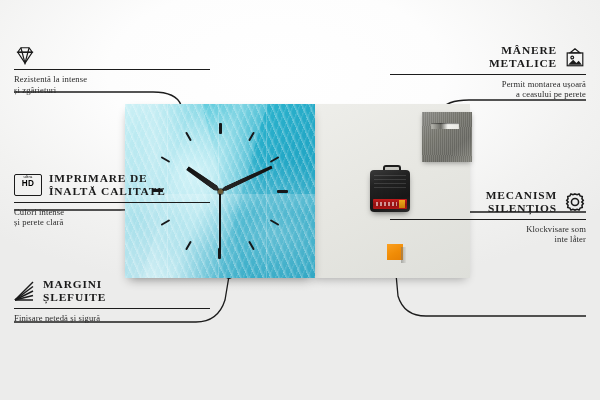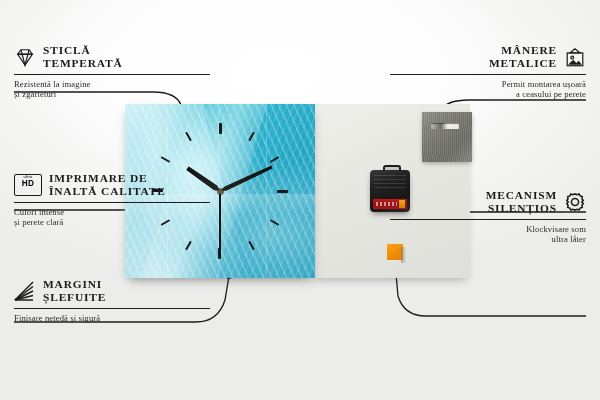--- a/index.html
+++ b/index.html
@@ -209,24 +209,23 @@
   <div class="callout c-tl">
     <div class="head">
       <span class="ico">
         <svg viewBox="0 0 24 22" width="22" height="20" fill="none" stroke="#1b1b1b" stroke-width="1.3">
           <path d="M4 8 L12 20 L20 8 Z"></path>
             <path d="M4 8 L7.5 3 H16.5 L20 8 Z"></path>
           <path d="M7.5 3 L12 20 L16.5 3"></path>
             <path d="M4 8 H20"></path>
         </svg>
       </span>
-      <span class="ttl"><span>STICLĂ</span><br><span>TEMPERATĂ</span></span>
-    </div>
-    <div class="rule"></div>
-    <div class="sub"><span>Rezistentă la imagine</span><br><span>și zgârieturi</span></div>
+    </div>
+    <div class="rule"></div>
+    <div class="sub"><span>Rezistentă la intense</span><br><span>și zgârieturi</span></div>
   </div>
 
   <div class="callout c-ml">
     <div class="head">
       <span class="hd">
         <s>ultra</s>
         <b>HD</b>
       </span>
       <span class="ttl"><span>IMPRIMARE DE</span><br><span>ÎNALTĂ CALITATE</span></span>
     </div>
@@ -271,17 +270,17 @@
     <div class="head">
       <span class="ttl"><span>MECANISM</span><br><span>SILENȚIOS</span></span>
       <span class="ico">
         <svg viewBox="0 0 24 24" width="22" height="22" fill="none" stroke="#1b1b1b" stroke-width="1.7">
           <path d="M12 3.2 L14.3 4 L16.4 3.2 L17.6 5.4 L19.9 6 L19.6 8.4 L21 10.3 L19.4 12 L21 13.7 L19.6 15.6 L19.9 18 L17.6 18.6 L16.4 20.8 L14.3 20 L12 20.8 L9.7 20 L7.6 20.8 L6.4 18.6 L4.1 18 L4.4 15.6 L3 13.7 L4.6 12 L3 10.3 L4.4 8.4 L4.1 6 L6.4 5.4 L7.6 3.2 L9.7 4 Z"></path>
           <circle cx="12" cy="12" r="3.9"></circle>
         </svg>
       </span>
     </div>
     <div class="rule"></div>
-    <div class="sub"><span>Klockvisare som</span><br><span>ultra låter</span></div>
+    <div class="sub"><span>Klockvisare som</span><br><span>inte låter</span></div>
   </div>
 
 
 </div>
 
 </body></html>

